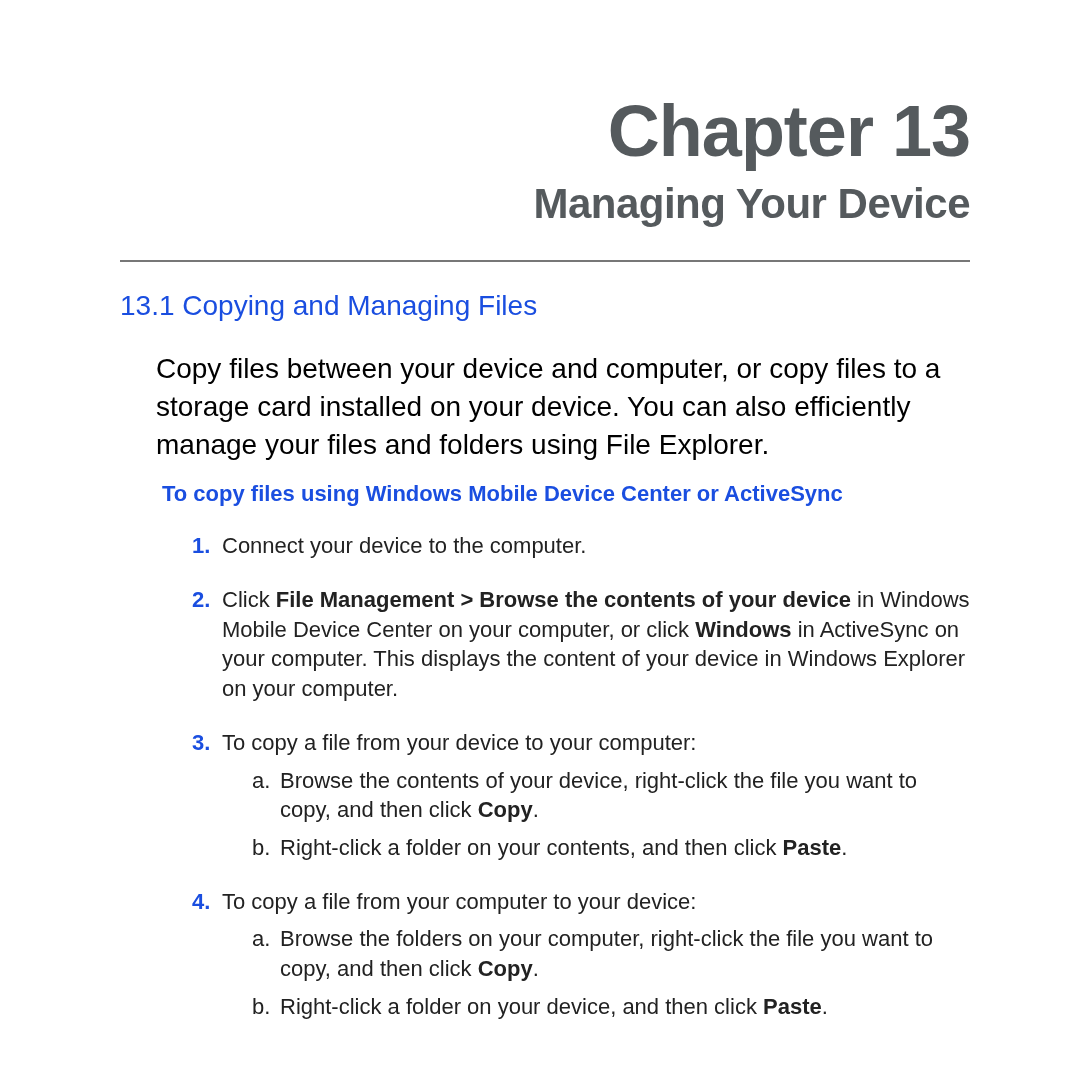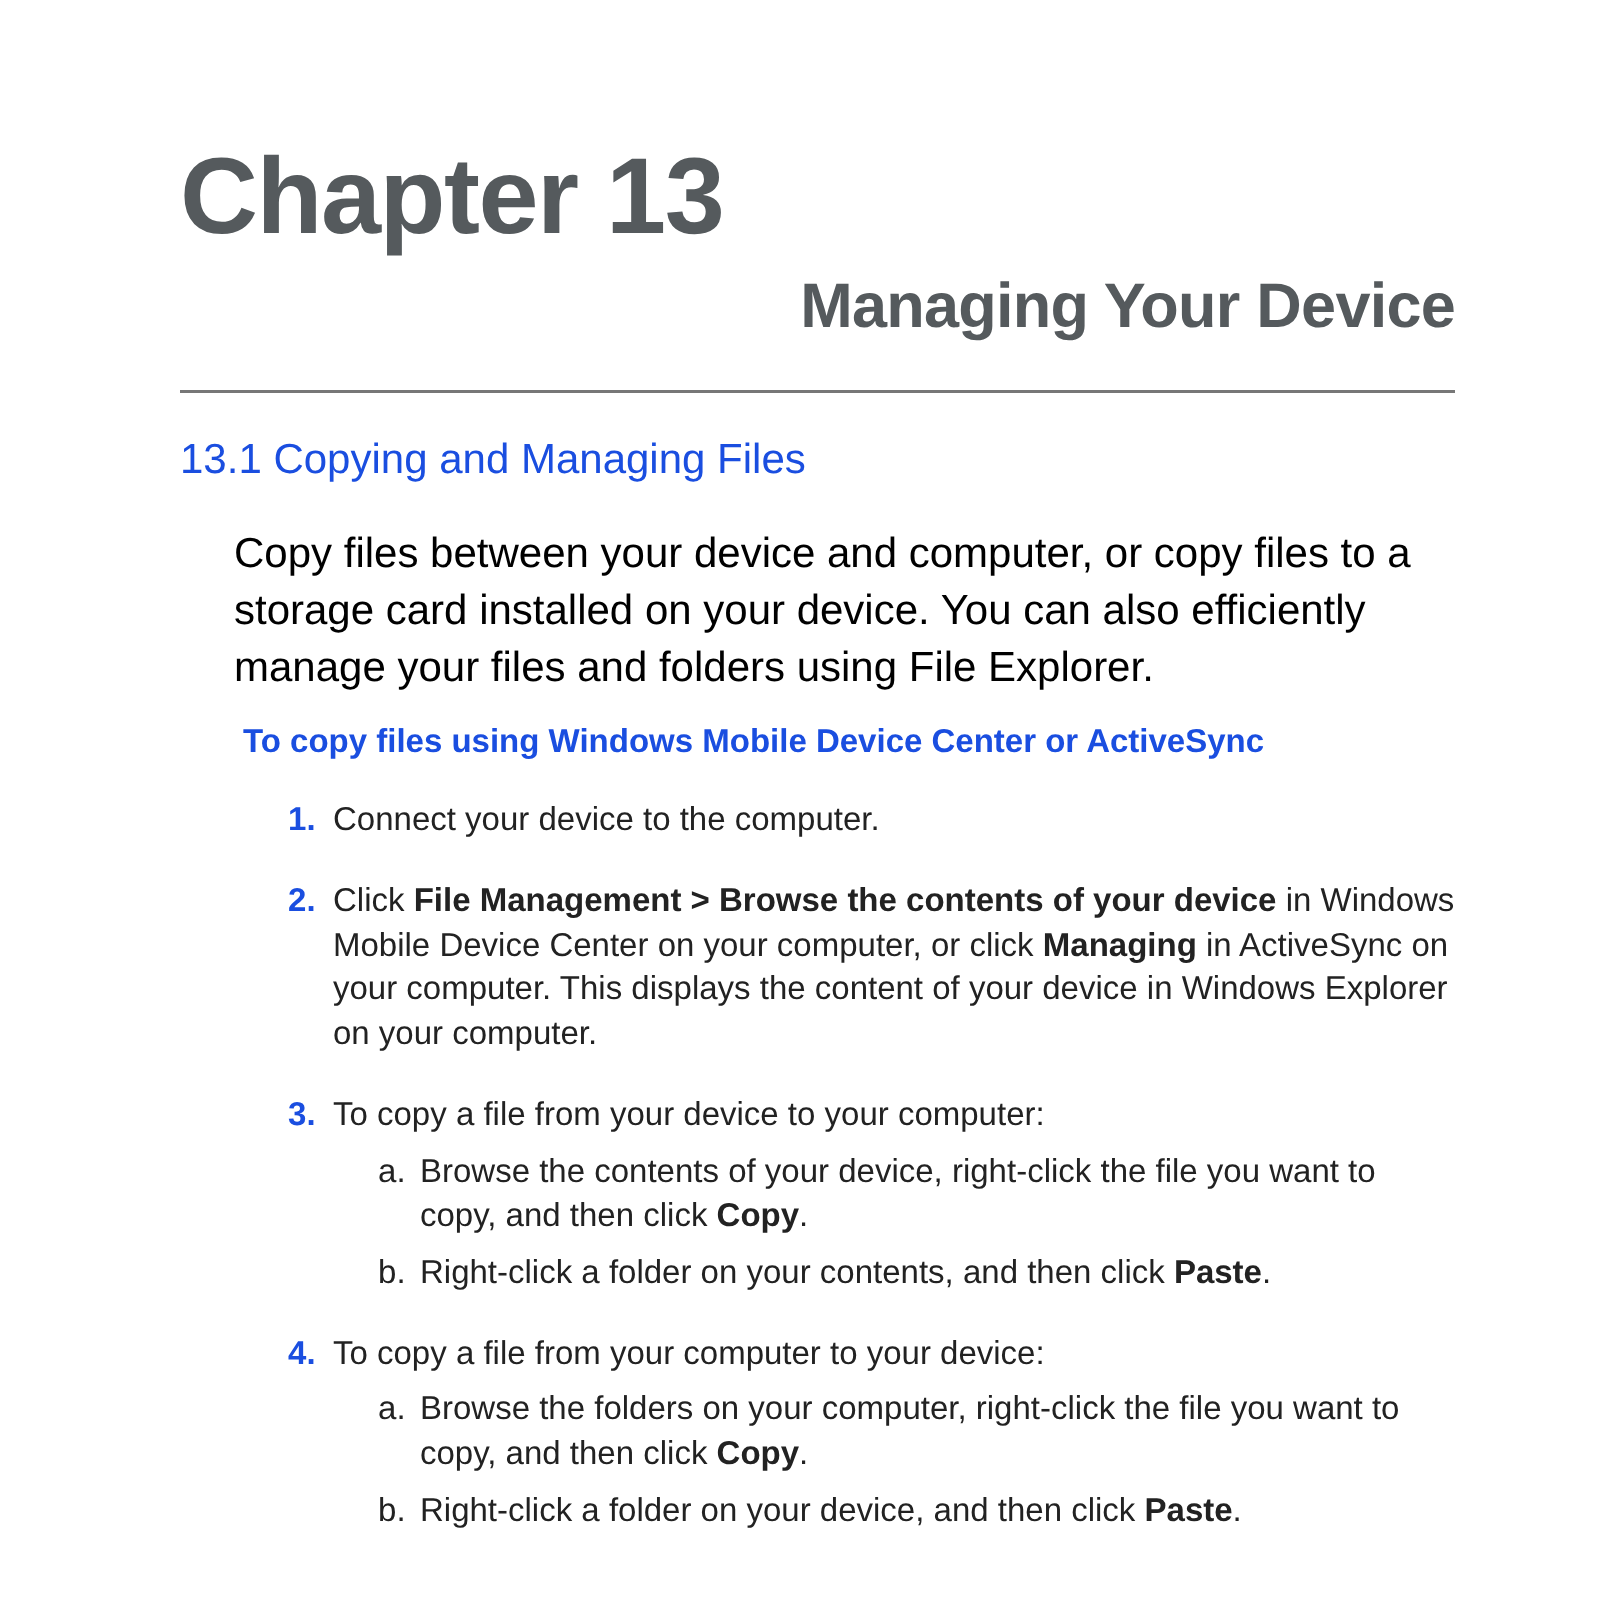--- a/index.html
+++ b/index.html
@@ -12,20 +12,21 @@
     color: #222;
   }
   .page {
     box-sizing: border-box;
     padding: 90px 110px 60px 120px;
   }
   .chapter-title {
     font-size: 72px;
     font-weight: 700;
     color: #555a5d;
+    text-align: right;
     margin: 0 0 8px 0;
     letter-spacing: -1px;
   }
   .chapter-subtitle {
     font-size: 42px;
     font-weight: 700;
     color: #555a5d;
     text-align: right;
     margin: 0 0 32px 0;
     letter-spacing: -0.5px;
@@ -112,21 +113,21 @@
 
   <p class="intro">Copy files between your device and computer, or copy files to a storage card installed on your device. You can also efficiently manage your files and folders using File Explorer.</p>
 
   <p class="subheading">To copy files using Windows Mobile Device Center or ActiveSync</p>
 
   <ol class="steps">
     <li>
       <span>Connect your device to the computer.</span>
     </li>
     <li>
-      <span>Click </span><b>File Management &gt; Browse the contents of your device</b><span> in Windows Mobile Device Center on your computer, or click </span><b>Managing</b><span> in ActiveSync on your computer. This displays the content of your device in Windows Explorer on your computer.</span>
+      <span>Click </span><b>File Management &gt; Browse the contents of your device</b><span> in Windows Mobile Device Center on your computer, or click </span><b>Windows</b><span> in ActiveSync on your computer. This displays the content of your device in Windows Explorer on your computer.</span>
     </li>
     <li>
       <span>To copy a file from your device to your computer:</span>
       <ol class="sub">
         <li>
           <span>Browse the contents of your device, right-click the file you want to copy, and then click </span><b>Copy</b><span>.</span>
         </li>
         <li>
           <span>Right-click a folder on your contents, and then click </span><b>Paste</b><span>.</span>
         </li>

